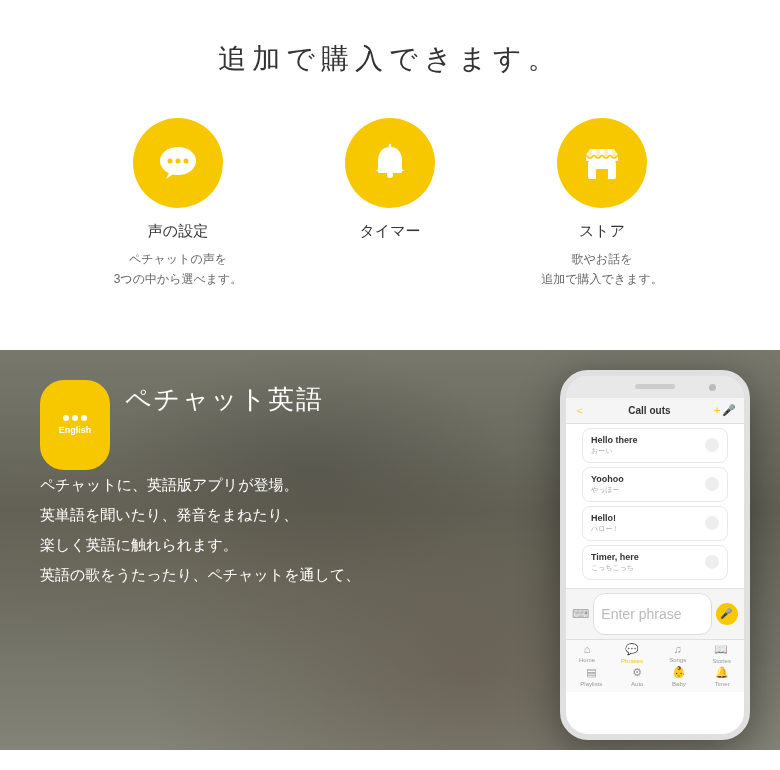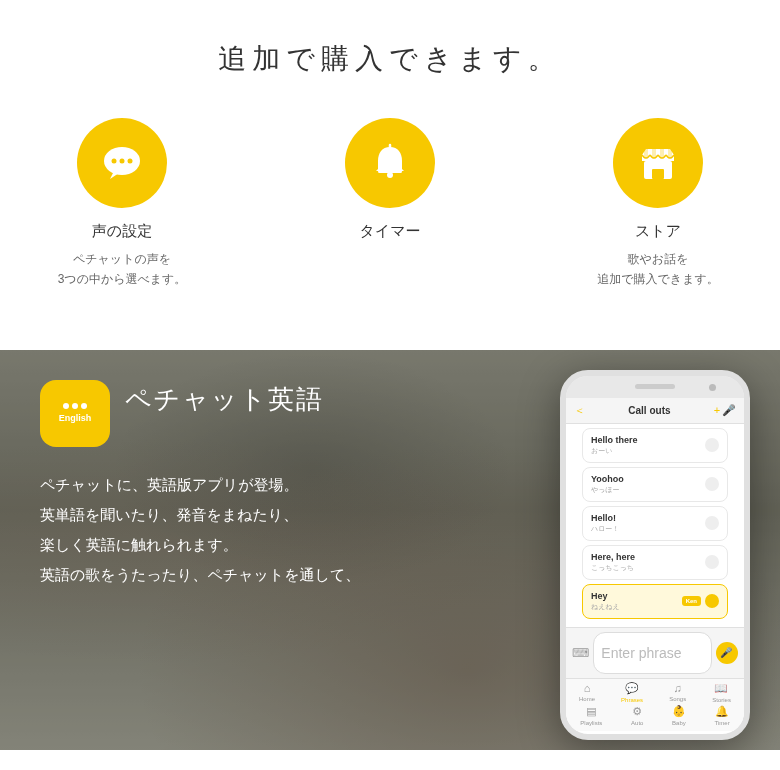--- a/index.html
+++ b/index.html
@@ -21,21 +21,21 @@
       font-size: 28px;
       font-weight: 300;
       color: #333;
       letter-spacing: 6px;
       margin-bottom: 40px;
     }
 
     .features-row {
       display: flex;
       justify-content: center;
-      gap: 88px;
+      gap: 32px;
       margin-bottom: 30px;
     }
     .feature-item {
       display: flex;
       flex-direction: column;
       align-items: center;
       width: 180px;
     }
     .feature-icon-circle {
       width: 90px;
@@ -80,23 +80,23 @@
       width: 100%; height: 100%;
       background: rgba(80, 80, 80, 0.3);
     }
 
     
     .english-badge {
       position: absolute;
       top: 30px;
       left: 40px;
       width: 70px;
-      height: 67px;
+      height: 90px;
       background: #f7c800;
-      border-radius: 16px;
+      border-radius: 24px;
       display: flex;
       align-items: center;
       justify-content: center;
       flex-direction: column;
       z-index: 10;
     }
     .english-badge-text {
       font-size: 9px;
       color: #fff;
       font-weight: bold;
@@ -446,31 +446,25 @@
           <div class="callout-item-dot"></div>
         </div>
 
         <div class="callout-item">
           <div class="callout-item-title">Hello!</div>
           <div class="callout-item-sub">ハロー！</div>
           <div class="callout-item-dot"></div>
         </div>
 
         <div class="callout-item">
-          <div class="callout-item-title">Here, here</div>
+          <div class="callout-item-title">Timer, here</div>
           <div class="callout-item-sub">こっちこっち</div>
           <div class="callout-item-dot"></div>
         </div>
 
-        <div class="callout-item yellow">
-          <div class="callout-item-title">Hey</div>
-          <div class="callout-item-sub">ねえねえ</div>
-          <div class="ken-badge">Ken</div>
-          <div class="callout-item-dot"></div>
-        </div>
 
       </div>
 
       <div class="input-bar">
         <span class="keyboard-icon-app">⌨</span>
         <div class="input-placeholder">Enter phrase</div>
         <div class="mic-btn">
           <span style="color:white;font-size:10px;">🎤</span>
         </div>
       </div>

